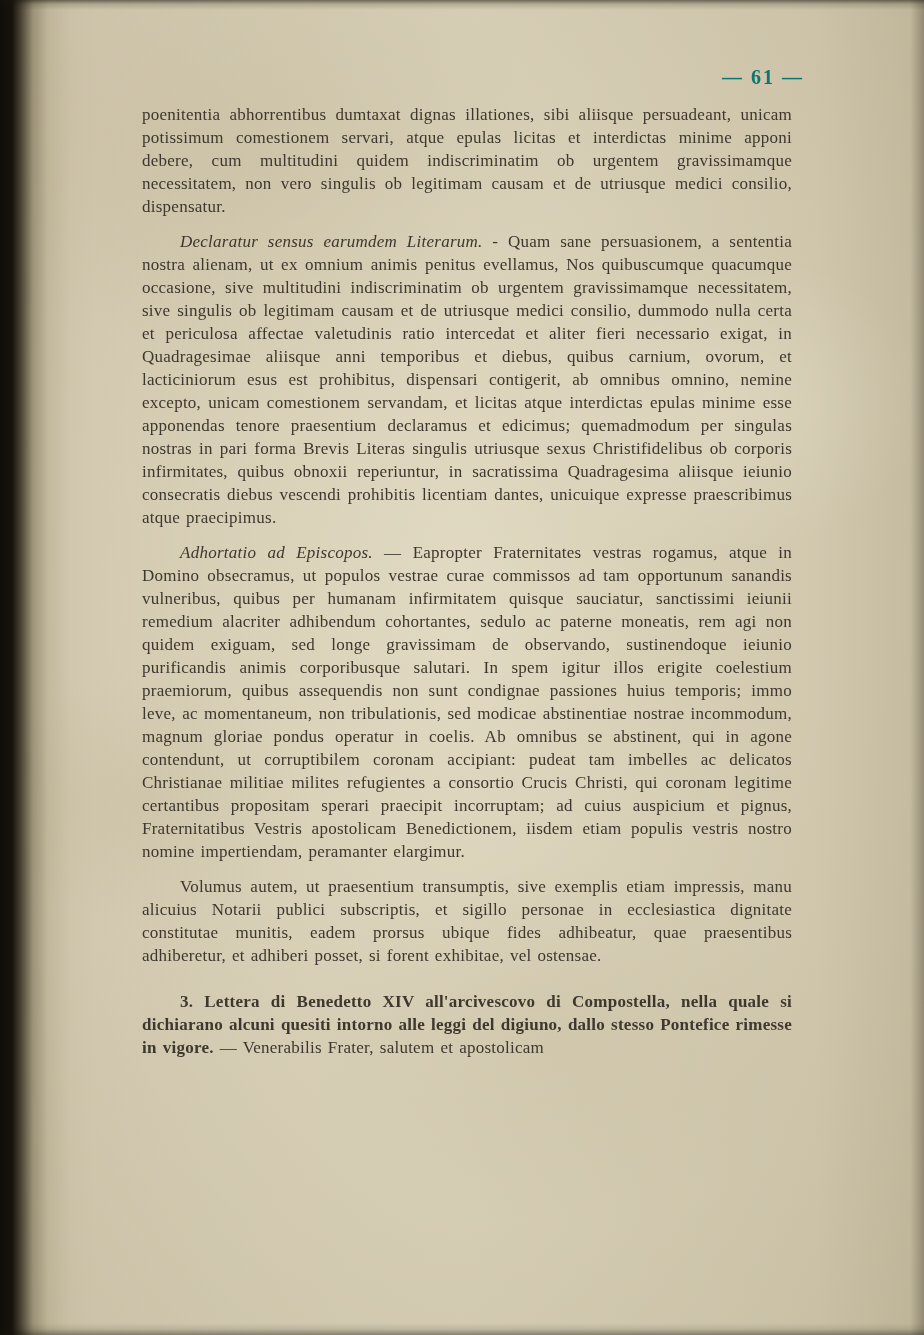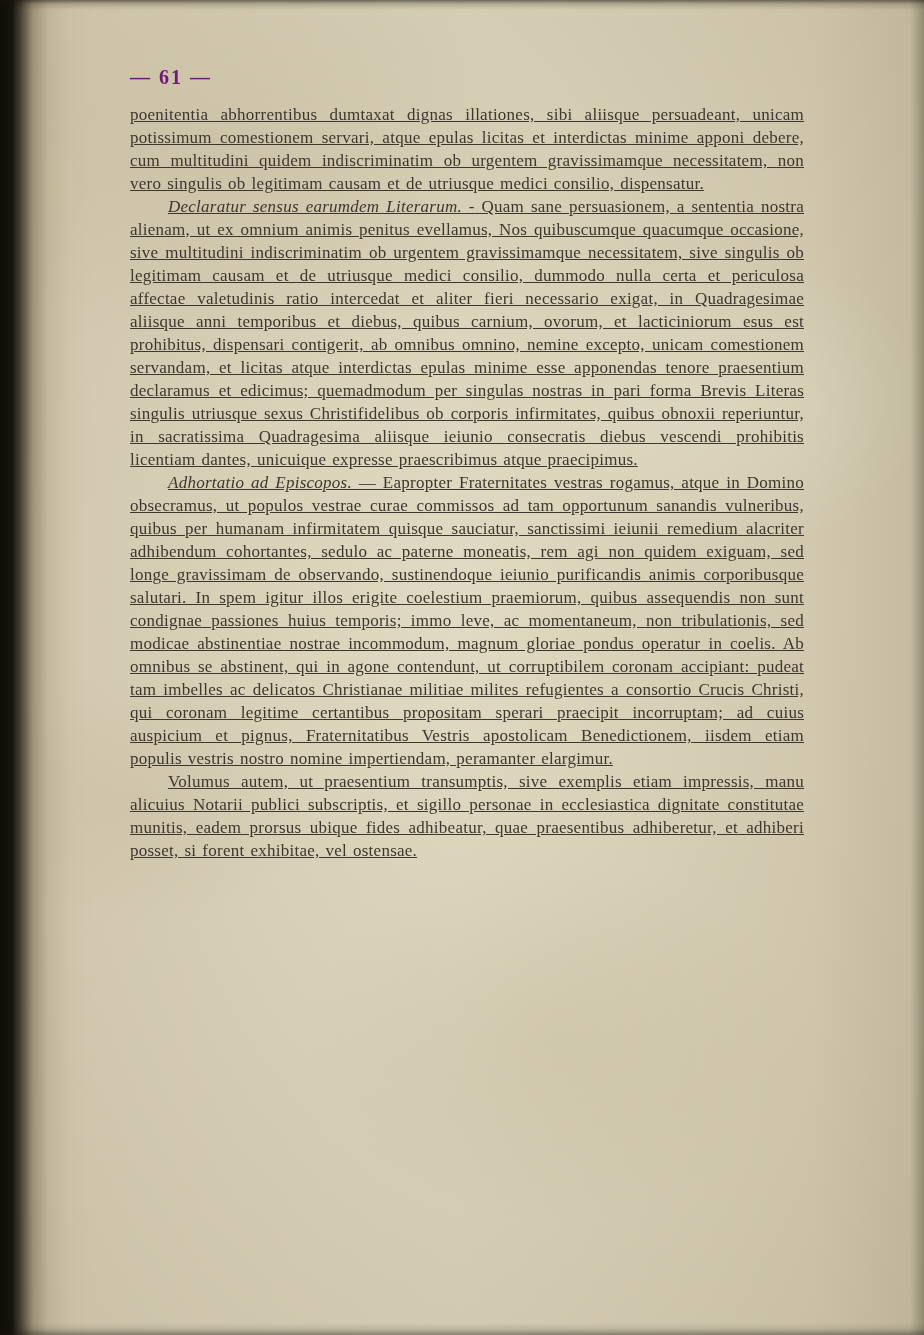--- a/index.html
+++ b/index.html
@@ -60,37 +60,36 @@
   .content {
     position: absolute;
     left: 130px;
     top: 0;
     width: 674px;
     color: var(--ink, #3e372e);
   }
   .page-number {
     margin-top: 66px;
     margin-bottom: 14px;
-    text-align: left;
+    text-align: right;
     font-size: 20px;
     font-weight: bold;
     letter-spacing: 2px;
-    color: #701a75;
+    color: #0f766e;
   }
   .page-text {
     font-size: 17px;
     line-height: 23px;
     text-align: justify;
     letter-spacing: 0.25px;
     word-spacing: 1.5px;
   }
   .para {
-    margin: 0;
+    margin: 12px;
     padding: 0;
-    text-decoration: underline;
   }
   .para.indent {
     text-indent: 38px;
   }
   .para.heading-bold {
     margin-top: 23px;
   }
   .seg-normal { font-style: normal; font-weight: normal; }
   .seg-italic { font-style: italic; }
   .seg-bold   { font-weight: bold; }
@@ -106,15 +105,16 @@
   <div class="bottom-edge-shadow"></div>
   <div class="right-edge-shadow"></div>
 
   <div class="content">
     <div class="page-number">— 61 —</div>
     <div class="page-text">
         <p class="para"><span class="seg-normal">poenitentia abhorrentibus dumtaxat dignas illationes, sibi aliisque persuadeant, unicam potissimum comestionem servari, atque epulas licitas et interdictas minime apponi debere, cum multitudini quidem indiscriminatim ob urgentem gravissimamque necessitatem, non vero singulis ob legitimam causam et de utriusque medici consilio, dispensatur.</span></p>
         <p class="para indent"><span class="seg-italic">Declaratur sensus earumdem Literarum.</span><span class="seg-normal"> - Quam sane persuasionem, a sententia nostra alienam, ut ex omnium animis penitus evellamus, Nos quibuscumque quacumque occasione, sive multitudini indiscriminatim ob urgentem gravissimamque necessitatem, sive singulis ob legitimam causam et de utriusque medici consilio, dummodo nulla certa et periculosa affectae valetudinis ratio intercedat et aliter fieri necessario exigat, in Quadragesimae aliisque anni temporibus et diebus, quibus carnium, ovorum, et lacticiniorum esus est prohibitus, dispensari contigerit, ab omnibus omnino, nemine excepto, unicam comestionem servandam, et licitas atque interdictas epulas minime esse apponendas tenore praesentium declaramus et edicimus; quemadmodum per singulas nostras in pari forma Brevis Literas singulis utriusque sexus Christifidelibus ob corporis infirmitates, quibus obnoxii reperiuntur, in sacratissima Quadragesima aliisque ieiunio consecratis diebus vescendi prohibitis licentiam dantes, unicuique expresse praescribimus atque praecipimus.</span></p>
         <p class="para indent"><span class="seg-italic">Adhortatio ad Episcopos.</span><span class="seg-normal"> — Eapropter Fraternitates vestras rogamus, atque in Domino obsecramus, ut populos vestrae curae commissos ad tam opportunum sanandis vulneribus, quibus per humanam infirmitatem quisque sauciatur, sanctissimi ieiunii remedium alacriter adhibendum cohortantes, sedulo ac paterne moneatis, rem agi non quidem exiguam, sed longe gravissimam de observando, sustinendoque ieiunio purificandis animis corporibusque salutari. In spem igitur illos erigite coelestium praemiorum, quibus assequendis non sunt condignae passiones huius temporis; immo leve, ac momentaneum, non tribulationis, sed modicae abstinentiae nostrae incommodum, magnum gloriae pondus operatur in coelis. Ab omnibus se abstinent, qui in agone contendunt, ut corruptibilem coronam accipiant: pudeat tam imbelles ac delicatos Christianae militiae milites refugientes a consortio Crucis Christi, qui coronam legitime certantibus propositam sperari praecipit incorruptam; ad cuius auspicium et pignus, Fraternitatibus Vestris apostolicam Benedictionem, iisdem etiam populis vestris nostro nomine impertiendam, peramanter elargimur.</span></p>
         <p class="para indent"><span class="seg-normal">Volumus autem, ut praesentium transumptis, sive exemplis etiam impressis, manu alicuius Notarii publici subscriptis, et sigillo personae in ecclesiastica dignitate constitutae munitis, eadem prorsus ubique fides adhibeatur, quae praesentibus adhiberetur, et adhiberi posset, si forent exhibitae, vel ostensae.</span></p>
+        <p class="para indent heading-bold"><span class="seg-bold">3. Lettera di Benedetto XIV all'arcivescovo di Compostella, nella quale si dichiarano alcuni quesiti intorno alle leggi del digiuno, dallo stesso Pontefice rimesse in vigore.</span><span class="seg-normal"> — Venerabilis Frater, salutem et apostolicam</span></p>
       </div>
   </div>
 </div>
 
 </body></html>

